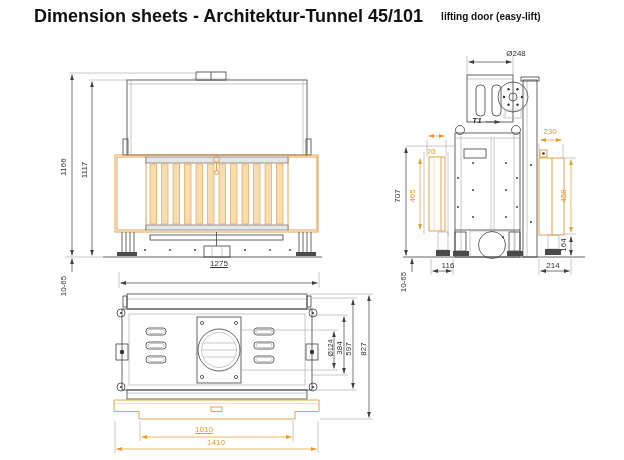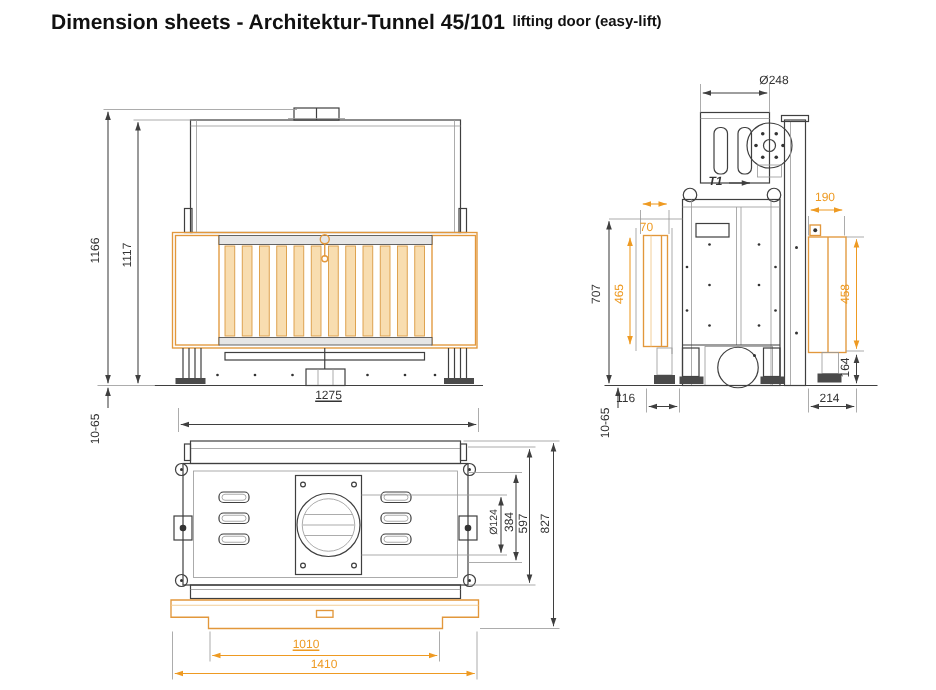--- a/index.html
+++ b/index.html
@@ -1,20 +1,20 @@
 <!DOCTYPE html>
 <html style="--accent: #ee9a22; --accent2: #e2973b; --slat: #f8ddb0;"><head>
 <meta charset="utf-8">
 <style>
   html,body{margin:0;padding:0;background:#fff;}
   #sheet{position:relative;width:624px;height:460px;background:#fff;overflow:hidden;
          font-family:"Liberation Sans",sans-serif;color:#222;}
   #title-row{position:absolute;left:34px;top:6px;white-space:nowrap;}
-  #title-main{font-size:14px;font-weight:700;color:#111;}
-  #title-suffix{font-size:10px;font-weight:700;color:#111;margin-left:5px;vertical-align:2px;}
+  #title-main{font-size:18px;font-weight:700;color:#111;}
+  #title-suffix{font-size:10px;font-weight:700;color:#111;margin-left:18px;vertical-align:2px;}
   svg{position:absolute;left:0;top:0;}
   .dimlbl{position:absolute;font-size:8px;color:#333;white-space:nowrap;
           transform:translate(-50%,-50%);line-height:1;}
   .vert{transform:translate(-50%,-50%) rotate(-90deg);}
   .orange{color:var(--accent,#ee9a22);}
   
   .ln{stroke:#3f3f3f;stroke-width:0.8;fill:none;}
   .lt{stroke:#9a9a9a;stroke-width:0.55;fill:none;}
   .og{stroke:var(--accent2,#e2973b);stroke-width:0.9;fill:none;}
   .oglt{stroke:#f0c88c;stroke-width:0.6;fill:none;}
@@ -312,26 +312,26 @@
   </svg>
 
   <span class="dimlbl vert" style="left:64px;top:167px;">1166</span>
   <span class="dimlbl vert" style="left:85px;top:170px;">1117</span>
   <span class="dimlbl vert" style="left:64px;top:286px;">10-65</span>
   <span class="dimlbl" style="left:219px;top:264px;text-decoration:underline;">1275</span>
 
   <span class="dimlbl" style="left:516px;top:54px;">Ø248</span>
   <span class="dimlbl" style="left:477px;top:121px;font-weight:700;font-style:italic;">T1</span>
   <span class="dimlbl orange" style="left:431px;top:128px;margin-top:24px;">70</span>
-  <span class="dimlbl orange" style="left:550px;top:132px;">190</span>
+  <span class="dimlbl orange" style="left:550px;top:132px;">230</span>
   <span class="dimlbl vert" style="left:398px;top:196px;">707</span>
   <span class="dimlbl vert orange" style="left:413px;top:196px;">465</span>
   <span class="dimlbl vert orange" style="left:564px;top:196px;">458</span>
   <span class="dimlbl vert" style="left:564px;top:245px;">164</span>
-  <span class="dimlbl" style="left:417px;top:266px;">116</span>
+  <span class="dimlbl" style="left:448px;top:266px;">116</span>
   <span class="dimlbl" style="left:553px;top:266px;">214</span>
   <span class="dimlbl vert" style="left:404px;top:282px;">10-65</span>
 
   <span class="dimlbl vert" style="left:330px;top:348px;font-size:7px;">Ø124</span>
   <span class="dimlbl vert" style="left:340px;top:348px;">384</span>
   <span class="dimlbl vert" style="left:349px;top:349px;">597</span>
   <span class="dimlbl vert" style="left:364px;top:349px;">827</span>
   <span class="dimlbl orange" style="left:204px;top:430px;text-decoration:underline;">1010</span>
   <span class="dimlbl orange" style="left:216px;top:443px;">1410</span>
 

